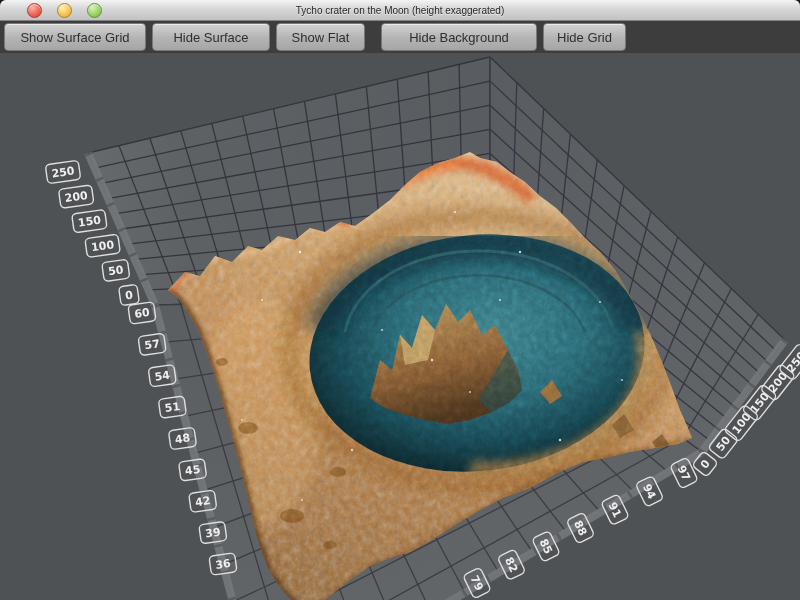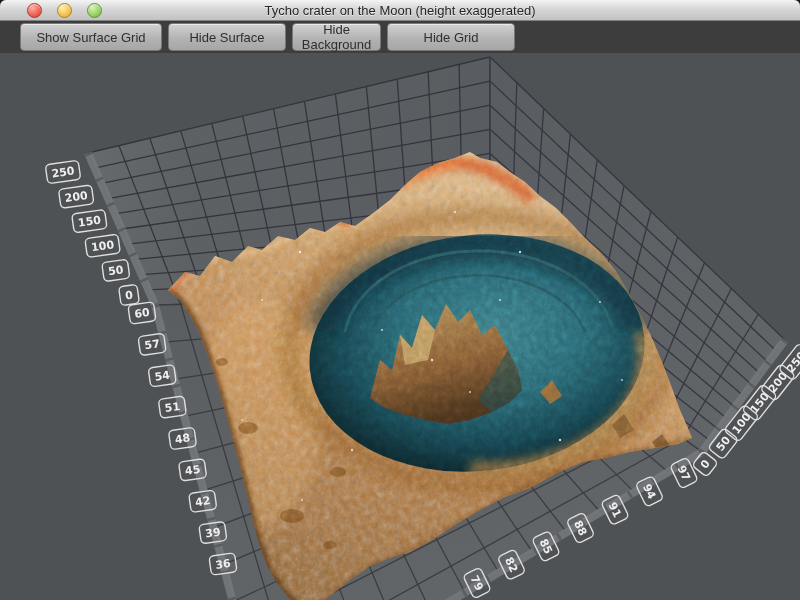--- a/index.html
+++ b/index.html
@@ -8,35 +8,35 @@
     background:#4f5254;}
   
   #titlebar{position:absolute;top:0;left:0;width:800px;height:20px;z-index:5;
     background:linear-gradient(#f4f4f4,#d6d6d6 45%,#c2c2c2);
     border-bottom:1px solid #828282;display:flex;align-items:center;}
   .traffic{position:absolute;left:0;top:0;height:20px;display:flex;align-items:center;gap:15px;padding-left:27px;}
   .tl{width:13px;height:13px;border-radius:50%;box-shadow:inset 0 1px 1px rgba(255,255,255,.65);}
   .tl.red{background:radial-gradient(circle at 35% 30%,#ffb0a6,#ec5f50 60%,#d8382c);border:1px solid #a33a30;}
   .tl.yellow{background:radial-gradient(circle at 35% 30%,#ffefb5,#f3c14a 60%,#e0a321);border:1px solid #ad8120;}
   .tl.green{background:radial-gradient(circle at 35% 30%,#d9f3b4,#94cf63 60%,#6cb23f);border:1px solid #5e9338;}
-  #window-title{flex:1;text-align:center;font-size:13px;color:#262626;
+  #window-title{flex:1;text-align:center;font-size:10px;color:#262626;
     text-shadow:0 1px 0 rgba(255,255,255,.6);}
   
   #toolbar{position:absolute;top:21px;left:0;width:800px;height:32px;z-index:5;
-    background:#3d3d3d;display:flex;gap:6px;padding:2px 2px 0 20px;box-sizing:border-box;}
+    background:#3d3d3d;display:flex;gap:6px;padding:2px 2px 0 4px;box-sizing:border-box;}
   .tb-btn{height:28px;border:1px solid #787878;border-radius:4px;
     background:linear-gradient(#d2d2d2,#b3b3b3 55%,#a6a6a6);
     box-shadow:inset 0 1px 0 rgba(255,255,255,.55);
     color:#2f2f2f;font-size:13px;font-family:"Liberation Sans",sans-serif;
     display:flex;align-items:center;justify-content:center;box-sizing:border-box;padding:0;}
   .tb-btn:nth-child(1){width:142px;}
   .tb-btn:nth-child(2){width:118px;}
   .tb-btn:nth-child(3){width:89px;}
-  .tb-btn:nth-child(4){width:128px;}
-  .tb-btn:nth-child(5){width:83px;margin-left:38px;}
+  .tb-btn:nth-child(4){width:156px;margin-left:10px;}
+  .tb-btn:nth-child(5){width:83px;}
   .tb-btn:nth-child(6){width:219px;}
   
   #scene{position:absolute;top:0;left:0;z-index:1;}
   text.tick{font-family:"DejaVu Sans","Liberation Sans",sans-serif;font-size:11px;font-weight:bold;fill:#efefef;}
 </style>
 </head>
 <body>
 
 <div id="window">
 
@@ -394,16 +394,17 @@
       <span class="tl red"></span>
       <span class="tl yellow"></span>
       <span class="tl green"></span>
     </div>
     <div id="window-title">Tycho crater on the Moon (height exaggerated)</div>
   </div>
 
   <div id="toolbar">
     <button class="tb-btn">Show Surface Grid</button>
     <button class="tb-btn">Hide Surface</button>
+    <button class="tb-btn">Show Flat</button>
     <button class="tb-btn">Hide Background</button>
     <button class="tb-btn">Hide Grid</button>
   </div>
 </div>
 
 </body></html>

